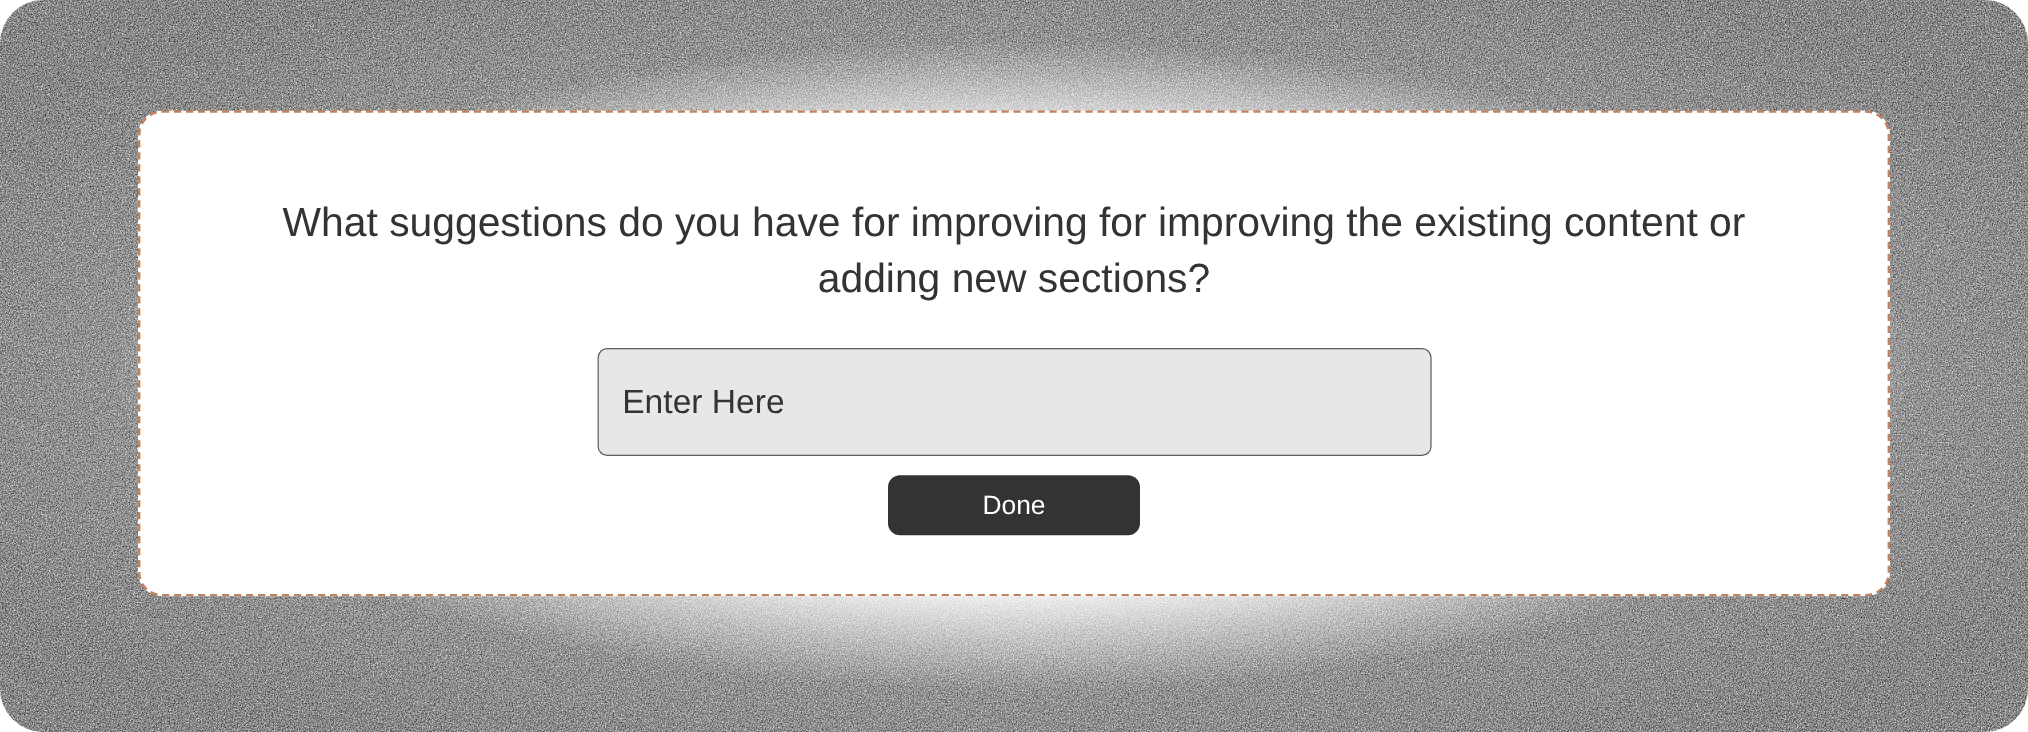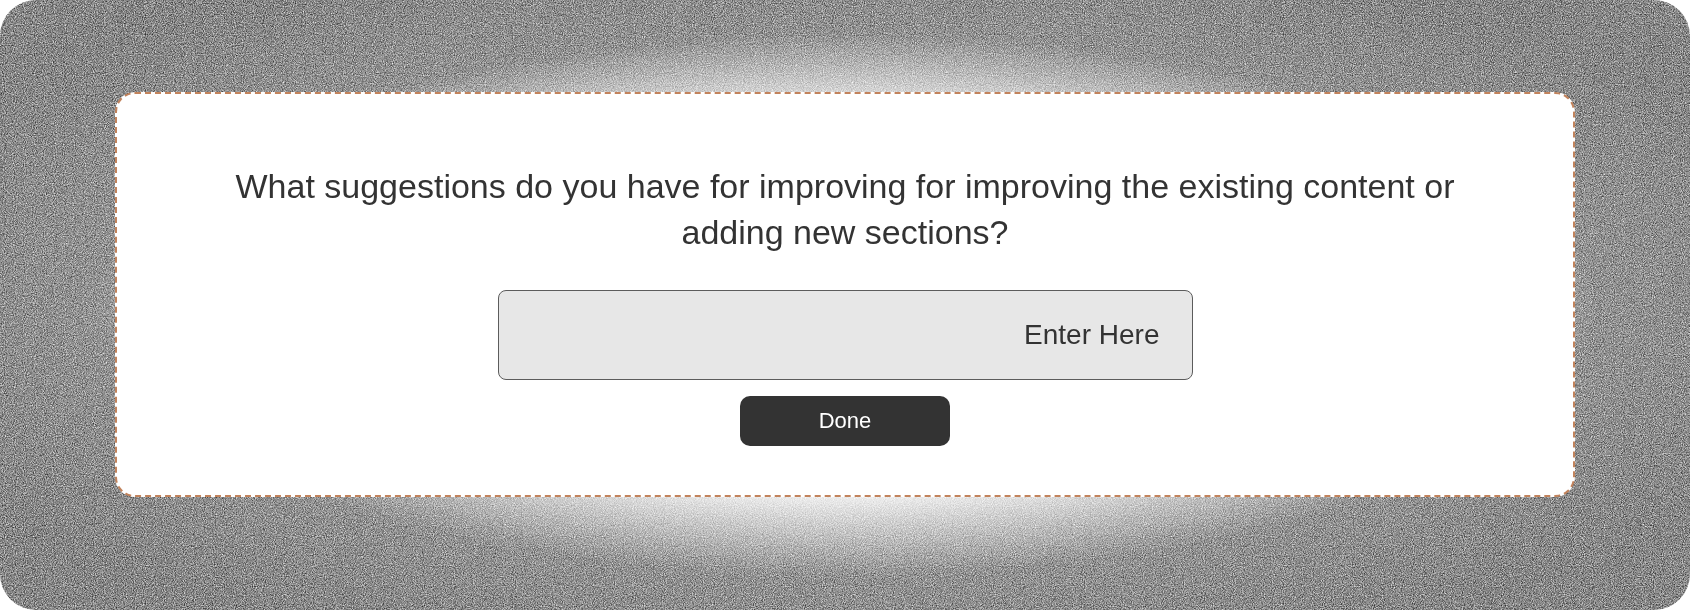--- a/index.html
+++ b/index.html
@@ -61,22 +61,22 @@
 
   .input-field {
     margin-top: 34px;
     width: 695px;
     height: 90px;
     border: 1px solid #5c5c5c;
     border-radius: 8px;
     background: #e7e7e7;
     font-size: 28px;
     color: #333333;
-    text-align: right;
-    padding: 12px 32px;
+    text-align: left;
+    padding: 12px 20px;
     outline: none;
     font-family: inherit;
   }
   .input-field::placeholder {
     color: #333333;
     opacity: 1;
   }
 
   .done-btn {
     margin-top: 16px;

